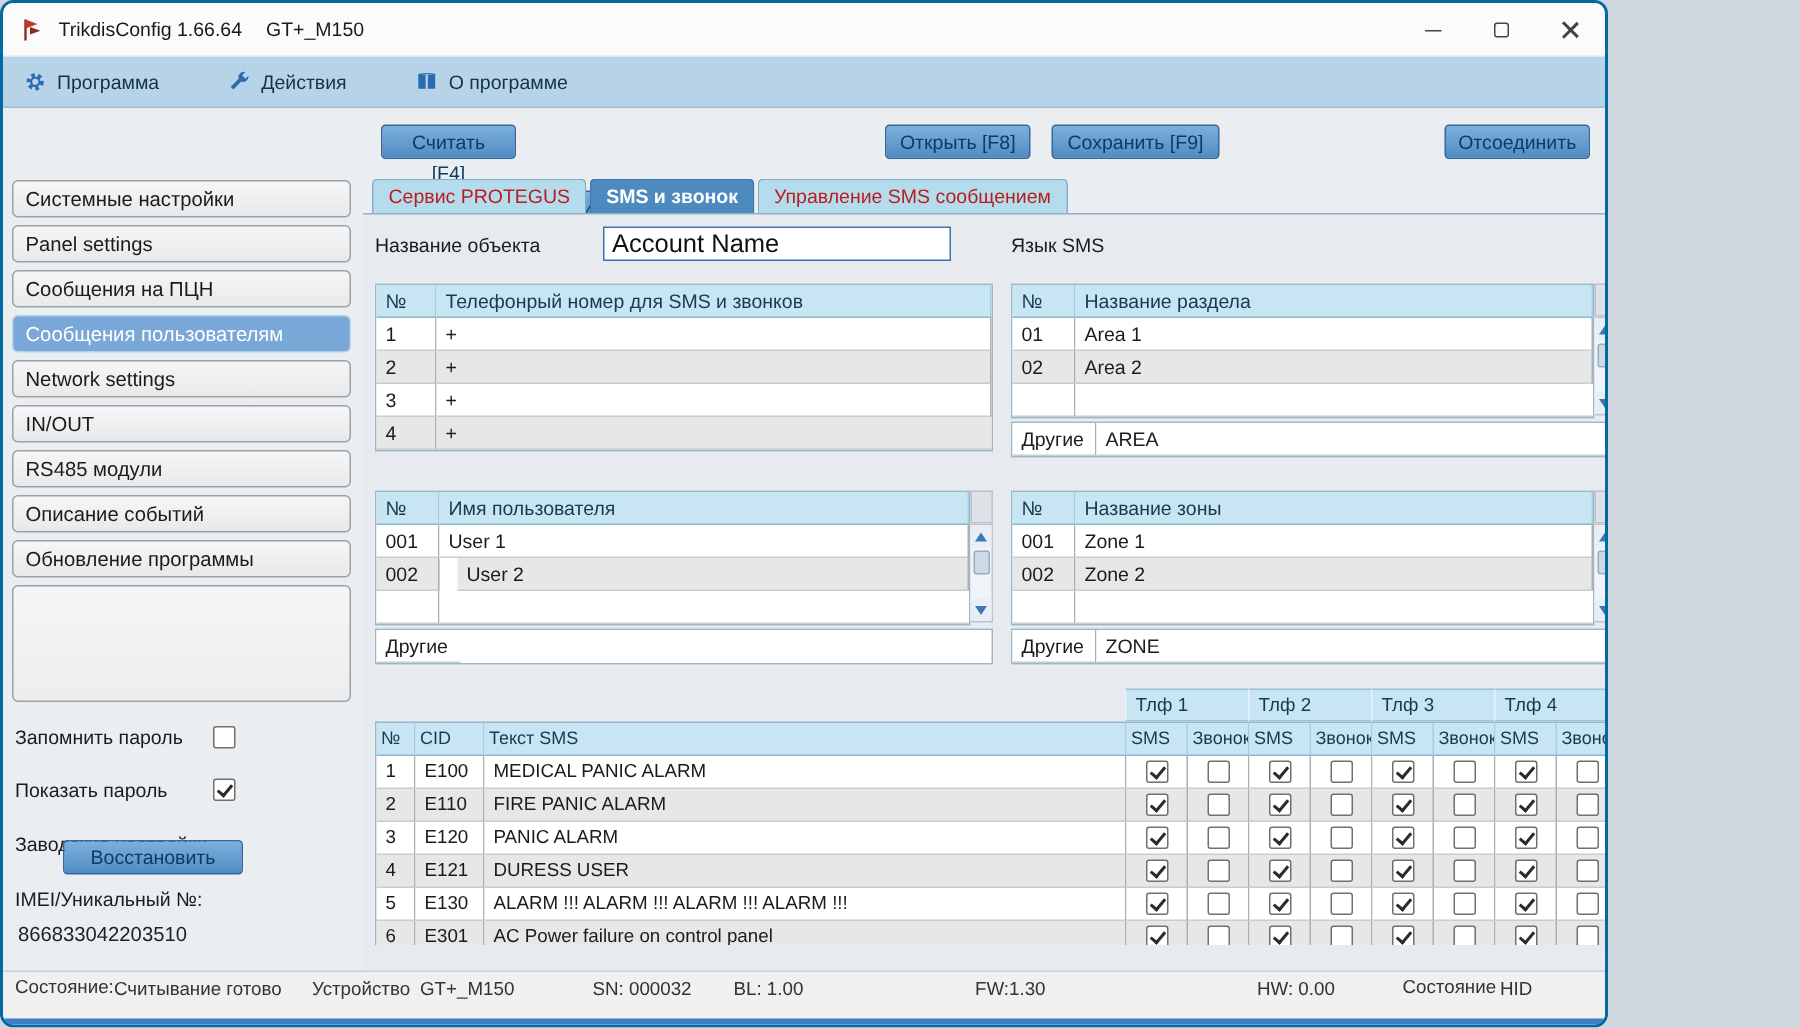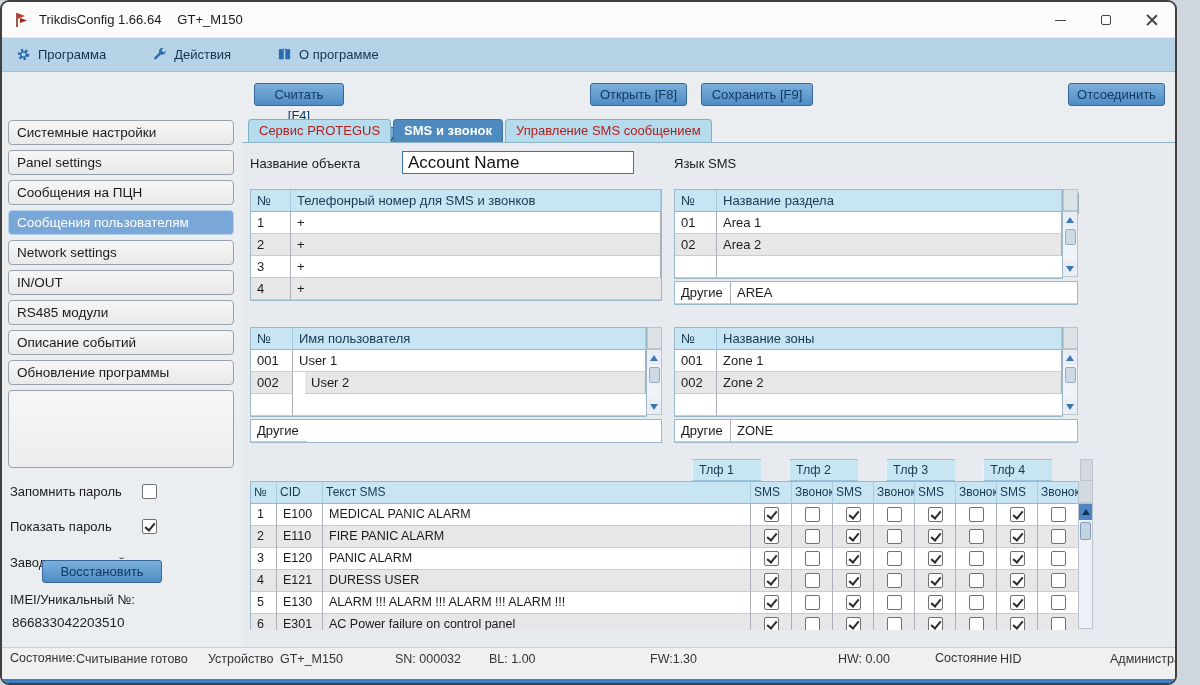--- a/index.html
+++ b/index.html
@@ -1,19 +1,19 @@
 <!DOCTYPE html>
 <html><head>
 <meta charset="utf-8">
 <style>
   * { margin:0; padding:0; box-sizing:border-box; }
   html,body { background:#cfd6dd; font-family:"Liberation Sans", sans-serif; }
   .window{
-    position:relative; width:1177px; height:685px;
-    border:2px solid #404040; border-radius:9px; overflow:hidden;
+    position:relative; width:1072px; height:685px;
+    border:2px solid #0369a1; border-radius:9px; overflow:hidden;
     background:#ebeef1;
   }
   
   .titlebar{ position:absolute; top:0; left:0; right:0; height:36px; background:#fbfbfb;
     display:flex; align-items:center; padding-left:12px; border-bottom:1px solid #e3e6e8;}
   .app-icon{ width:16px; height:16px; margin-right:9px; }
   .title-text{ font-size:13px; color:#1a1a1a; }
   .title-device{ font-size:13px; color:#1a1a1a; margin-left:16px; }
   .win-controls{ position:absolute; right:0; top:0; height:36px; display:flex; }
   .win-btn{ width:46px; height:36px; display:flex; align-items:center; justify-content:center; cursor:default;}
@@ -74,21 +74,21 @@
     display:flex; flex-direction:column; align-items:center;}
   .sbar-cap{ position:absolute; width:15px; height:22px; top:0; right:0; background:#dde2e7; border:1px solid #b9c4cd;}
   .sb-btn{ width:100%; height:15px; display:flex; align-items:center; justify-content:center; background:#e8eef4; cursor:pointer;}
   .tri-up{ width:0; height:0; border-left:4px solid transparent; border-right:4px solid transparent; border-bottom:6px solid #3e78b4;}
   .tri-down{ width:0; height:0; border-left:4px solid transparent; border-right:4px solid transparent; border-top:6px solid #3e78b4;}
   .sb-thumb{ width:11px; height:16px; margin-top:2px; background:#cdd9e4; border:1px solid #93adc4; border-radius:2px; cursor:grab;}
   .sb-fill{ flex:1;}
   .other-row{ position:absolute; display:grid; grid-template-columns:56px 1fr; background:#fff; border:1px solid #9bb8c8;}
   
   .events{ position:absolute; left:8px; top:316px; width:843px;}
-  .ev-grouprow{ display:flex; height:22px;gap:28px;}
+  .ev-grouprow{ display:flex; height:22px;}
   .ev-gspacer{ width:500px;}
   .ev-gcell{ width:82px; background:#c7e5f3; border-top:1px solid #9dc3d8; border-bottom:1px solid #9dc3d8;
     border-left:1px solid #e8f4fa; font-size:12.5px; color:#173a52; line-height:21px; padding-left:6px;}
   .ev-gcap{ width:15px; background:#d3d9de; border:1px solid #b9c4cd;}
   .ev-headrow, .ev-row{ display:grid; grid-template-columns:26px 46px 428px repeat(8,41px);}
   .ev-headrow{ border-left:1px solid #9bb8c8; border-top:1px solid #9bb8c8; width:829px;}
   .ev-h{ height:22px; background:#c7e5f3; color:#173a52; font-size:12px; line-height:21px; padding:0 3px;
     border-right:1px solid #a9cde0; border-bottom:1px solid #8fb8cc; white-space:nowrap; overflow:hidden;}
   .ev-hcap{ position:absolute; right:0; top:22px; width:15px; height:22px; background:#d3d9de; border:1px solid #b9c4cd; border-top:none;}
   .ev-body{ position:relative; height:126px; overflow:hidden; border-left:1px solid #9bb8c8; width:829px; background:#fff;}

